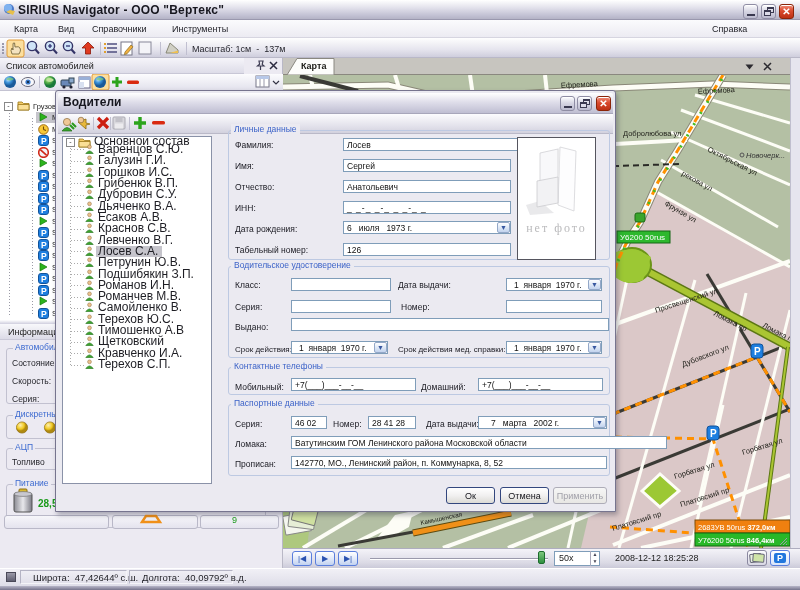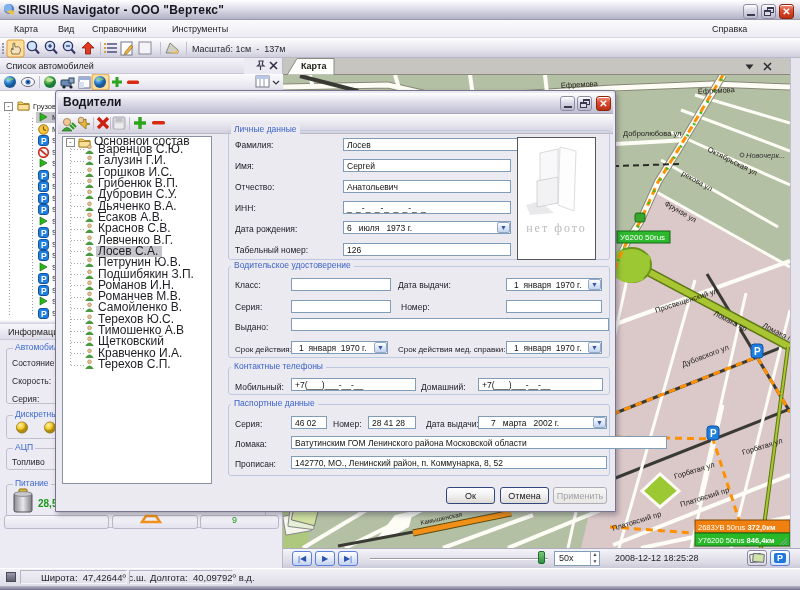--- a/index.html
+++ b/index.html
@@ -32,21 +32,21 @@
 #tab-karta-text{left:301px;top:61px;font-size:9px;font-weight:bold;color:#1b1b16}
 #mapwrap{left:283px;top:75px;width:507px;height:473px;overflow:hidden}
 #map-right-edge{left:790px;top:58px;width:10px;height:510px;background:#e6e5ee;border-left:1px solid #c0bfce}
 
 #playbar{left:283px;top:548px;width:517px;height:20px;background:linear-gradient(#f4f3f8,#dcdbe6 70%,#cbcad9);border-top:1px solid #aeadbf}
 .pbtn{top:551px;width:20px;height:15px;border:1px solid #5a7edc;border-radius:3px;background:linear-gradient(#ffffff,#dde6f8 60%,#c2d2f0);font-size:8px;color:#2a52b0;text-align:center;padding-top:2px}
 #spin50{left:554px;top:551px;width:46px;height:15px;background:#fff;border:1px solid #7f9db9;font-size:9px;padding:1px 0 0 4px}
 #ts{left:615px;top:553px;font-size:9px;color:#222}
 
 #statusbar{left:0;top:568px;width:800px;height:18px;background:linear-gradient(#f1f0f6,#deddE8);border-top:1px solid #fff}
-.sunk{position:absolute;top:570px;height:14px;border:1px solid #b4b3c4;border-right-color:#f4f4f8;border-bottom-color:#f4f4f8;font-size:9.5px;color:#1e1e24;padding:1px 4px 0 20px;white-space:nowrap}
+.sunk{position:absolute;top:570px;height:14px;border:1px solid #b4b3c4;border-right-color:#f4f4f8;border-bottom-color:#f4f4f8;font-size:9.5px;color:#1e1e24;padding:1px 4px 0 12px;white-space:nowrap}
 #winbottom{left:0;top:586px;width:800px;height:4px;background:linear-gradient(#b7b6c8,#76748c)}
 
 #dlg{left:55px;top:90px;width:561px;height:422px;background:#ebeaf1;border:1px solid #76748e;border-radius:3px 3px 0 0;box-shadow:2px 3px 5px rgba(40,40,60,.35)}
 #dlg-title{position:absolute;left:2px;top:2px;right:2px;height:21px;background:linear-gradient(#ffffff,#dfdeea 45%,#bfbed2);border-radius:2px 2px 0 0;border-bottom:1px solid #a8a7bb}
 #dlg-title-text{position:absolute;left:7px;top:4px;font-size:12px;font-weight:bold;color:#17171f}
 #dlg-tools{position:absolute;left:2px;top:23px;right:2px;height:20px;background:linear-gradient(#fcfcfe,#e0dfe9 70%,#d2d1de);border-bottom:1px solid #bab9c8}
 #dlg-tree{position:absolute;left:6px;top:45px;width:150px;height:348px;background:#fff;border:1px solid #8a92a8;overflow:hidden}
 .drow{position:absolute;font-size:12px;line-height:9px;color:#1e1e24;white-space:nowrap}
 .grpbox{position:absolute;border:1px solid #bdc9e2;border-radius:3px}
 .grplbl{position:absolute;font-size:8.5px;color:#3b62c8;background:#ebeaf1;padding:0 3px}

